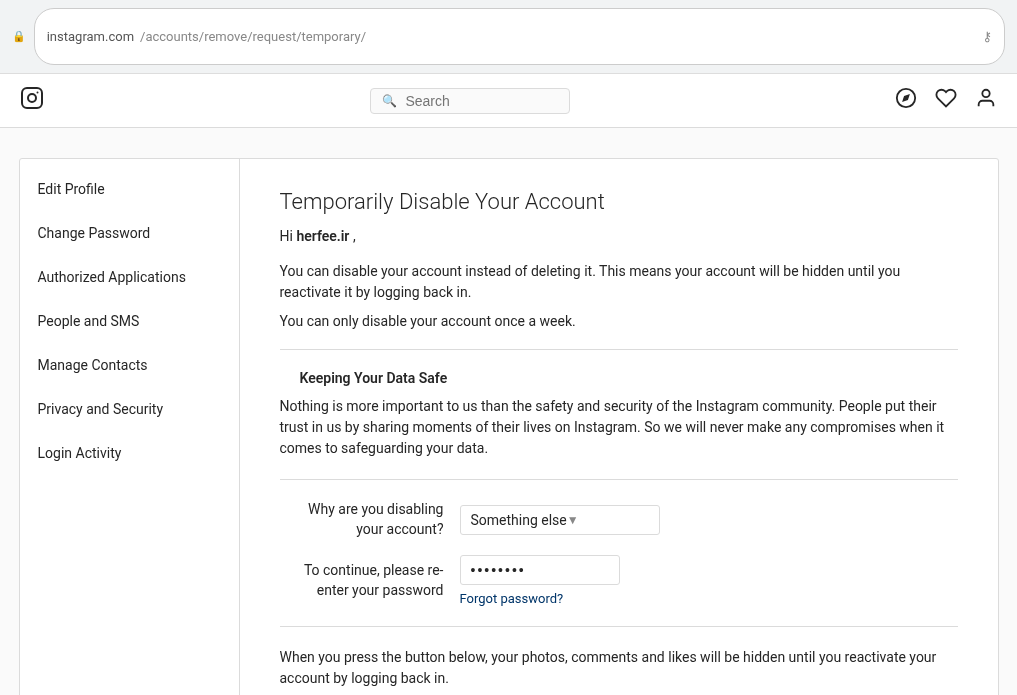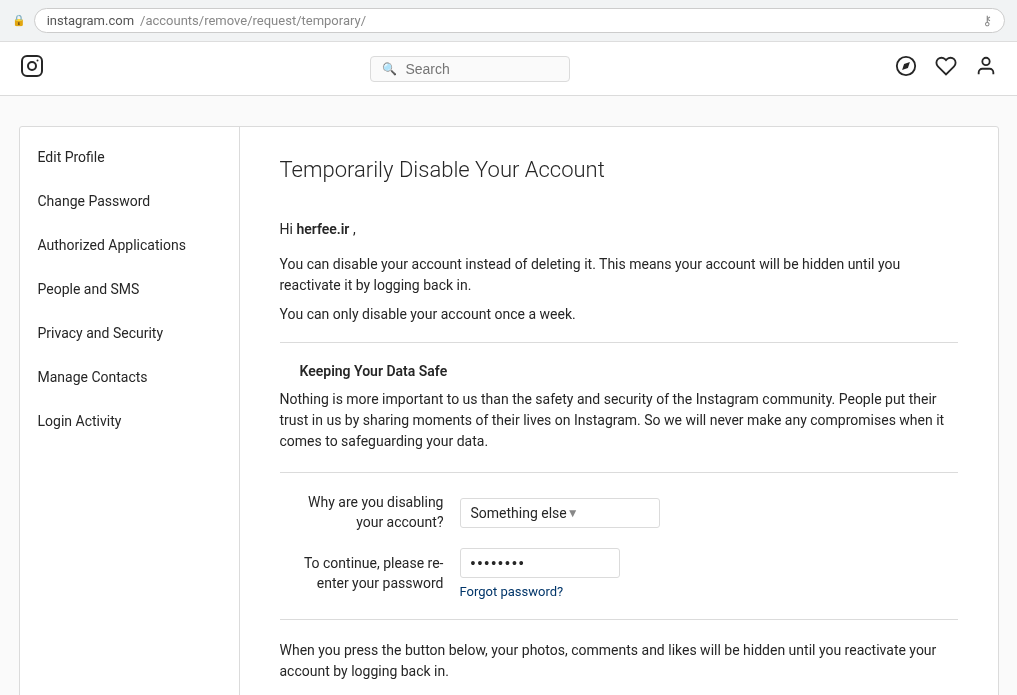--- a/index.html
+++ b/index.html
@@ -12,21 +12,21 @@
       padding: 8px 12px;
       display: flex;
       align-items: center;
       gap: 8px;
     }
     .browser-address-bar {
       flex: 1;
       background: #fff;
       border: 1px solid #ccc;
       border-radius: 20px;
-      padding: 4px 12px;
+      padding: 20px 12px;
       font-size: 13px;
       color: #444;
       display: flex;
       align-items: center;
       gap: 6px;
     }
     .lock-icon { color: #555; font-size: 11px; }
     .url-text { color: #555; font-size: 13px; }
     .url-path { color: #888; }
     .key-icon { color: #888; margin-left: auto; }
@@ -91,21 +91,21 @@
 
     
     .content {
       flex: 1;
       padding: 30px 40px;
     }
     .page-title {
       font-size: 22px;
       font-weight: 300;
       color: #262626;
-      margin-bottom: 37px;
+      margin-bottom: 12px;
     }
     .greeting { margin-bottom: 14px; font-size: 14px; line-height: 1.5; }
     .greeting strong { font-weight: 600; }
     .description { font-size: 14px; line-height: 1.5; color: #262626; margin-bottom: 10px; }
     .once-a-week { font-size: 14px; color: #262626; margin-bottom: 20px; }
 
     .divider { border: none; border-top: 1px solid #dbdbdb; margin: 20px 0; }
 
     .section-title { font-size: 14px; font-weight: 600; margin-bottom: 10px; padding-left: 20px; }
     .section-text { font-size: 14px; line-height: 1.5; color: #262626; margin-bottom: 20px; }
@@ -230,24 +230,24 @@
     <div class="sidebar-item">
       <span>Change Password</span>
     </div>
     <div class="sidebar-item">
       <span>Authorized Applications</span>
     </div>
     <div class="sidebar-item">
       <span>People and SMS</span>
     </div>
     <div class="sidebar-item">
+      <span>Manage Contacts</span>
+    </div>
+    <div class="sidebar-item">
       <span>Privacy and Security</span>
-    </div>
-    <div class="sidebar-item">
-      <span>Manage Contacts</span>
     </div>
     <div class="sidebar-item">
       <span>Login Activity</span>
     </div>
   </div>
 
   <div class="content">
     <h1 class="page-title">Temporarily Disable Your Account</h1>
 
     <p class="greeting">

